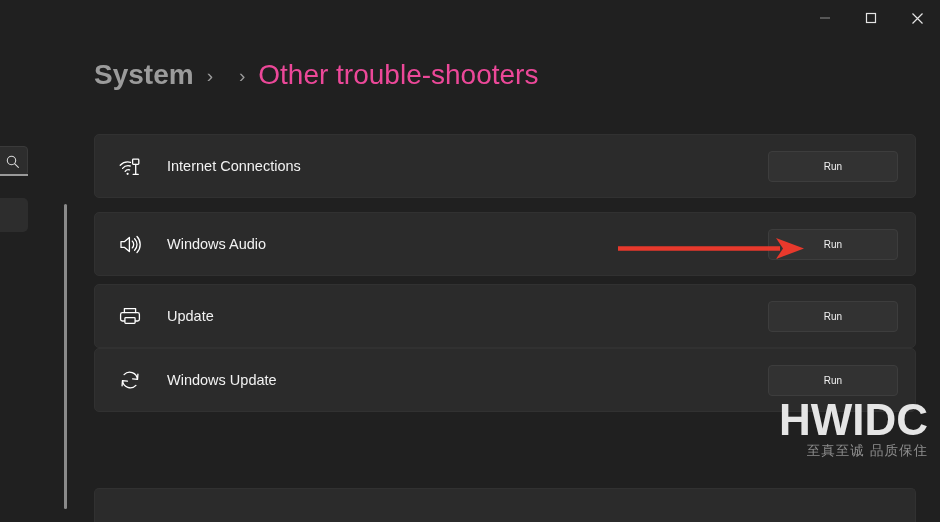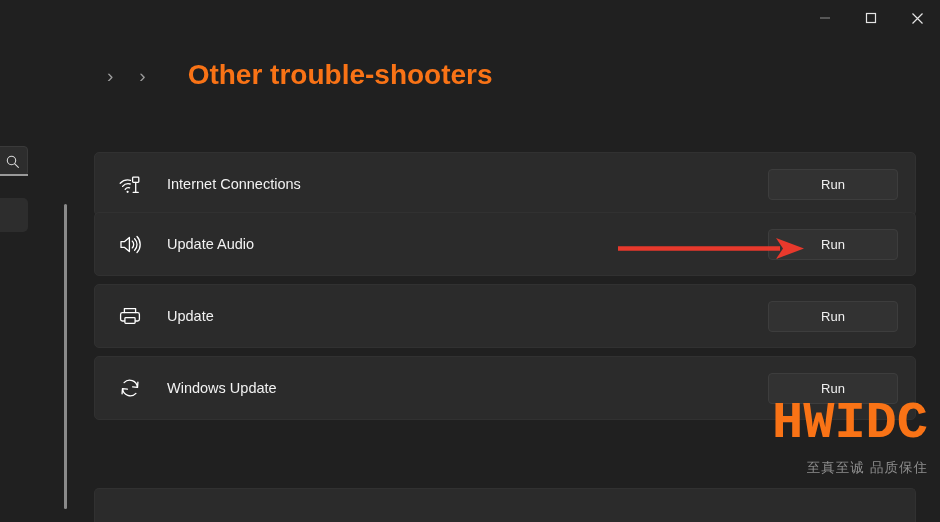--- a/index.html
+++ b/index.html
@@ -124,21 +124,21 @@
     position: absolute;
     left: 26px;
     top: 23px;
     display: flex;
     align-items: center;
     font-size: 28px;
     font-weight: 600;
     white-space: nowrap;
   }
   .crumb-dim { color: #9b9b9b; font-weight: 600; }
-  .crumb-cur { color: #f97316; font-weight: 700; margin-left: 29px; }
+  .crumb-cur { color: #ec4899; font-weight: 400; }
   .crumb-sep {
     color: #9b9b9b;
     font-size: 19px;
     margin: 0 13px;
     font-weight: 400;
     position: relative;
     top: 1px;
   }
 
   .section-head {
@@ -156,24 +156,24 @@
     left: 26px;
     width: 822px;
     height: 64px;
     background: #2b2b2b;
     border: 1px solid #313131;
     border-radius: 5px;
     box-sizing: border-box;
     display: flex;
     align-items: center;
   }
-  .card.r0 { top: 116px; }
+  .card.r0 { top: 98px; }
   .card.r1 { top: 176px; }
   .card.r2 { top: 248px; }
-  .card.r3 { top: 320px; }
+  .card.r3 { top: 312px; }
   .card.r4 { top: 452px; height: 70px; border-bottom: none; border-radius: 5px 5px 0 0; }
 
   .card-icon {
     width: 34px;
     margin-left: 18px;
     display: flex;
     align-items: center;
     justify-content: center;
     flex: 0 0 auto;
   }
@@ -184,21 +184,21 @@
     flex: 1 1 auto;
   }
   .run-btn {
     margin-right: 17px;
     width: 130px;
     height: 31px;
     background: #323232;
     border: 1px solid #3d3d3d;
     border-radius: 4px;
     color: #f0f0f0;
-    font-size: 13px;
+    font-size: 10px;
     font-family: "Liberation Sans", "DejaVu Sans", sans-serif;
     display: flex;
     align-items: center;
     justify-content: center;
     cursor: default;
     box-sizing: border-box;
     flex: 0 0 auto;
   }
 
   
@@ -214,29 +214,28 @@
   
   .watermark {
     position: absolute;
     right: 12px;
     top: 398px;
     text-align: right;
     pointer-events: none;
     user-select: none;
   }
   .wm-main {
-    font-size: 52px;
+    font-size: 44px;
     font-weight: 700;
-    color: #f97316;
+    color: #e5e5e5;
     letter-spacing: 0px;
     line-height: 1;
-    font-family: Liberation Mono, monospace;
+    font-family: Liberation Sans, sans-serif;
   }
   .wm-sub {
-    margin-top: 9px;
     font-size: 13.5px;
     color: #8d8d8d;
     letter-spacing: 1px;
     font-family: "DejaVu Sans", sans-serif;
   }
 </style>
 </head>
 <body>
 
 <div class="accent-strip"></div>
@@ -270,20 +269,21 @@
   </div>
   <div class="rail-search-underline"></div>
   <div class="rail-item"></div>
   <div class="rail-scrollbar-track"></div>
   <div class="rail-scrollbar-thumb"></div>
 </div>
 
 <div class="content">
 
   <div class="breadcrumb">
+    <span class="crumb-dim">System</span>
     <span class="crumb-sep">›</span>
     <span class="crumb-sep">›</span>
     <span class="crumb-cur">Other trouble-shooters</span>
   </div>
 
   <div class="section-head sec-most">Most frequent</div>
 
   <div class="card r0">
     <span class="card-icon">
       <svg width="24" height="24" viewBox="0 0 24 24" fill="none" stroke="#ffffff" stroke-width="1.3" stroke-linecap="round" stroke-linejoin="round">
@@ -302,21 +302,21 @@
 
   <div class="card r1">
     <span class="card-icon">
       <svg width="25" height="25" viewBox="0 0 25 25" fill="none" stroke="#ffffff" stroke-width="1.3" stroke-linecap="round" stroke-linejoin="round">
         <path d="M3 9.6 L6.6 9.6 L11.4 5.4 L11.4 19.6 L6.6 15.4 L3 15.4 Z"></path>
         <path d="M14.2 9.1 A4.6 4.6 0 0 1 14.2 15.9"></path>
         <path d="M16.6 6.7 A8.2 8.2 0 0 1 16.6 18.3"></path>
         <path d="M19 4.5 A11.6 11.6 0 0 1 19 20.5"></path>
       </svg>
     </span>
-    <span class="card-label">Update Audio</span>
+    <span class="card-label">Windows Audio</span>
     <span class="run-btn">Run</span>
   </div>
 
   <div class="card r2">
     <span class="card-icon">
       <svg width="24" height="24" viewBox="0 0 24 24" fill="none" stroke="#ffffff" stroke-width="1.3" stroke-linecap="round" stroke-linejoin="round">
         <path d="M6.4 8.6 L6.4 4.6 L17.6 4.6 L17.6 8.6"></path>
         <rect x="2.6" y="8.6" width="18.8" height="8.4" rx="1.8"></rect>
         <rect x="6.9" y="13.6" width="10.2" height="5.8" rx="0.8" fill="#2b2b2b"></rect>
       </svg>

